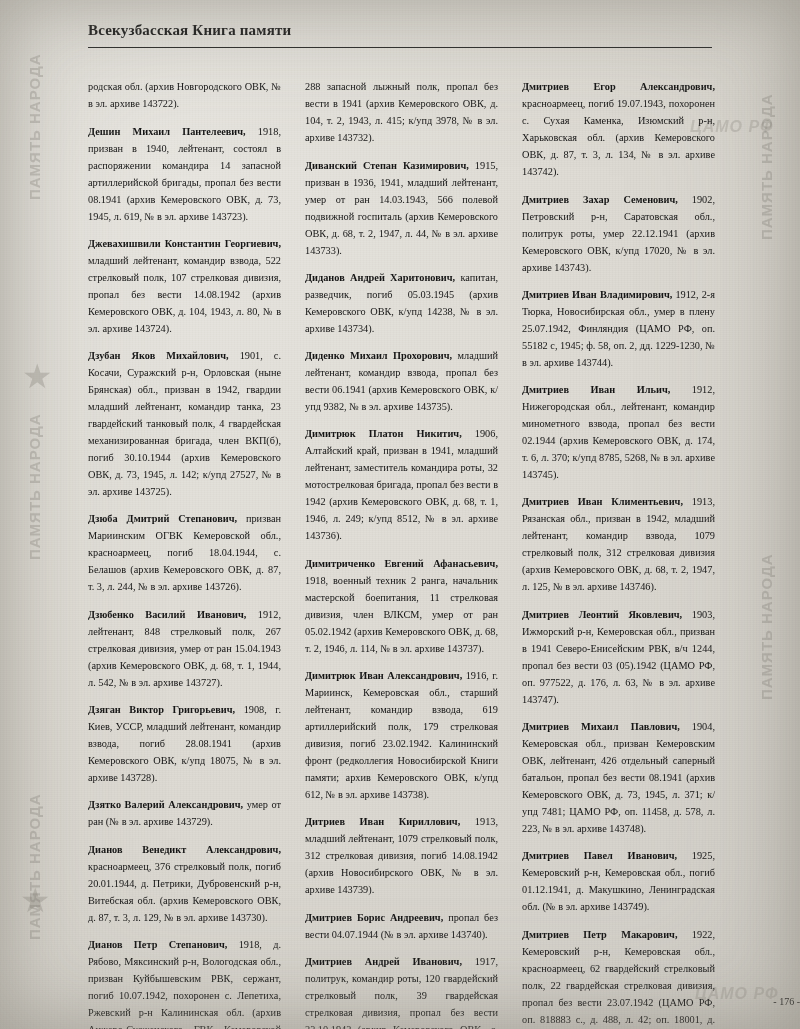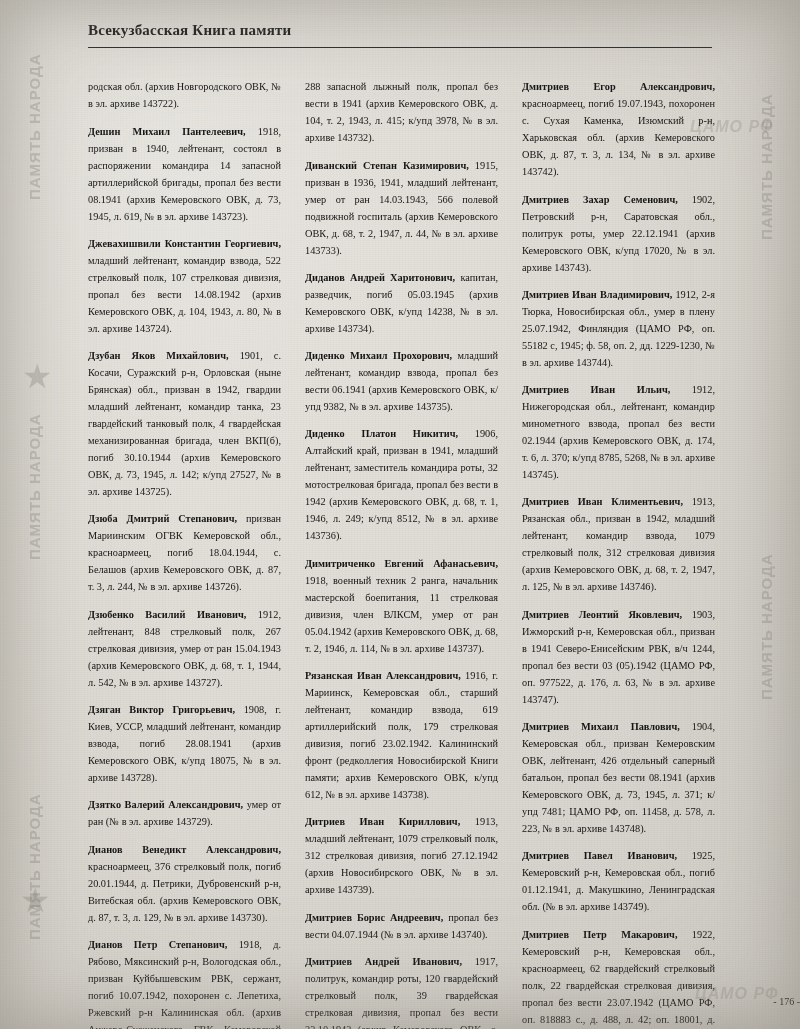--- a/index.html
+++ b/index.html
@@ -163,24 +163,24 @@
         <p class="entry"><span class="nm">Дзятко Валерий Александрович,</span><span> умер от ран (№ в эл. архиве 143729).</span></p>
         <p class="entry"><span class="nm">Дианов Венедикт Александрович,</span><span> красноармеец, 376 стрелковый полк, погиб 20.01.1944, д. Петрики, Дубровенский р-н, Витебская обл. (архив Кемеровского ОВК, д. 87, т. 3, л. 129, № в эл. архиве 143730).</span></p>
         <p class="entry"><span class="nm">Дианов Петр Степанович,</span><span> 1918, д. Рябово, Мяксинский р-н, Вологодская обл., призван Куйбышевским РВК, сержант, погиб 10.07.1942, похоронен с. Лепетиха, Ржевский р-н Калининская обл. (архив Анжеро-Судженского ГВК Кемеровской обл., д. 27, лл. 54, 57, № в эл. архиве 143731).</span></p>
         <p class="entry"><span class="nm">Дибров Федор Логинович,</span><span> 1911, Карасукский р-н, Новосибирская обл., лейтенант, командир взвода,</span></p>
       </div>
     <div class="col">
         <p class="entry"><span>288 запасной лыжный полк, пропал без вести в 1941 (архив Кемеровского ОВК, д. 104, т. 2, 1943, л. 415; к/упд 3978, № в эл. архиве 143732).</span></p>
         <p class="entry"><span class="nm">Диванский Степан Казимирович,</span><span> 1915, призван в 1936, 1941, младший лейтенант, умер от ран 14.03.1943, 566 полевой подвижной госпиталь (архив Кемеровского ОВК, д. 68, т. 2, 1947, л. 44, № в эл. архиве 143733).</span></p>
         <p class="entry"><span class="nm">Диданов Андрей Харитонович,</span><span> капитан, разведчик, погиб 05.03.1945 (архив Кемеровского ОВК, к/упд 14238, № в эл. архиве 143734).</span></p>
         <p class="entry"><span class="nm">Диденко Михаил Прохорович,</span><span> младший лейтенант, командир взвода, пропал без вести 06.1941 (архив Кемеровского ОВК, к/упд 9382, № в эл. архиве 143735).</span></p>
-        <p class="entry"><span class="nm">Диденко Платон Никитич,</span><span> 1906, Алтайский край, призван в 1941, младший лейтенант, заместитель командира роты, 32 мотострелковая бригада, пропал без вести в 1942 (архив Кемеровского ОВК, д. 68, т. 1, 1946, л. 249; к/упд 8512, № в эл. архиве 143736).</span></p>
-        <p class="entry"><span class="nm">Димитриченко Евгений Афанасьевич,</span><span> 1918, военный техник 2 ранга, начальник мастерской боепитания, 11 стрелковая дивизия, член ВЛКСМ, умер от ран 05.04.1942 (архив Кемеровского ОВК, д. 68, т. 2, 1946, л. 114, № в эл. архиве 143737).</span></p>
-        <p class="entry"><span class="nm">Рязанская Иван Александрович,</span><span> 1916, г. Мариинск, Кемеровская обл., старший лейтенант, командир взвода, 619 артиллерийский полк, 179 стрелковая дивизия, погиб 23.02.1942. Калининский фронт (редколлегия Новосибирской Книги памяти; архив Кемеровского ОВК, к/упд 612, № в эл. архиве 143738).</span></p>
-        <p class="entry"><span class="nm">Дитриев Иван Кириллович,</span><span> 1913, младший лейтенант, 1079 стрелковый полк, 312 стрелковая дивизия, погиб 27.12.1942 (архив Новосибирского ОВК, № в эл. архиве 143739).</span></p>
+        <p class="entry"><span class="nm">Димитрюк Платон Никитич,</span><span> 1906, Алтайский край, призван в 1941, младший лейтенант, заместитель командира роты, 32 мотострелковая бригада, пропал без вести в 1942 (архив Кемеровского ОВК, д. 68, т. 1, 1946, л. 249; к/упд 8512, № в эл. архиве 143736).</span></p>
+        <p class="entry"><span class="nm">Димитриченко Евгений Афанасьевич,</span><span> 1918, военный техник 2 ранга, начальник мастерской боепитания, 11 стрелковая дивизия, член ВЛКСМ, умер от ран 05.02.1942 (архив Кемеровского ОВК, д. 68, т. 2, 1946, л. 114, № в эл. архиве 143737).</span></p>
+        <p class="entry"><span class="nm">Димитрюк Иван Александрович,</span><span> 1916, г. Мариинск, Кемеровская обл., старший лейтенант, командир взвода, 619 артиллерийский полк, 179 стрелковая дивизия, погиб 23.02.1942. Калининский фронт (редколлегия Новосибирской Книги памяти; архив Кемеровского ОВК, к/упд 612, № в эл. архиве 143738).</span></p>
+        <p class="entry"><span class="nm">Дитриев Иван Кириллович,</span><span> 1913, младший лейтенант, 1079 стрелковый полк, 312 стрелковая дивизия, погиб 14.08.1942 (архив Новосибирского ОВК, № в эл. архиве 143739).</span></p>
         <p class="entry"><span class="nm">Дмитриев Борис Андреевич,</span><span> пропал без вести 04.07.1944 (№ в эл. архиве 143740).</span></p>
         <p class="entry"><span class="nm">Дмитриев Андрей Иванович,</span><span> 1917, политрук, командир роты, 120 гвардейский стрелковый полк, 39 гвардейская стрелковая дивизия, пропал без вести 23.10.1942 (архив Кемеровского ОВК, д. 104, т. 1, 1943, л. 8, № в эл. архиве 143741).</span></p>
         <p class="entry"><span class="nm">Дмитриев Диденко Георгиевич,</span><span> гвардии лейтенант, 950 гвардейский</span></p>
       </div>
     <div class="col">
         <p class="entry"><span class="nm">Дмитриев Егор Александрович,</span><span> красноармеец, погиб 19.07.1943, похоронен с. Сухая Каменка, Изюмский р-н, Харьковская обл. (архив Кемеровского ОВК, д. 87, т. 3, л. 134, № в эл. архиве 143742).</span></p>
         <p class="entry"><span class="nm">Дмитриев Захар Семенович,</span><span> 1902, Петровский р-н, Саратовская обл., политрук роты, умер 22.12.1941 (архив Кемеровского ОВК, к/упд 17020, № в эл. архиве 143743).</span></p>
         <p class="entry"><span class="nm">Дмитриев Иван Владимирович,</span><span> 1912, 2-я Тюрка, Новосибирская обл., умер в плену 25.07.1942, Финляндия (ЦАМО РФ, оп. 55182 с, 1945; ф. 58, оп. 2, дд. 1229-1230, № в эл. архиве 143744).</span></p>
         <p class="entry"><span class="nm">Дмитриев Иван Ильич,</span><span> 1912, Нижегородская обл., лейтенант, командир минометного взвода, пропал без вести 02.1944 (архив Кемеровского ОВК, д. 174, т. 6, л. 370; к/упд 8785, 5268, № в эл. архиве 143745).</span></p>
         <p class="entry"><span class="nm">Дмитриев Иван Климентьевич,</span><span> 1913, Рязанская обл., призван в 1942, младший лейтенант, командир взвода, 1079 стрелковый полк, 312 стрелковая дивизия (архив Кемеровского ОВК, д. 68, т. 2, 1947, л. 125, № в эл. архиве 143746).</span></p>

